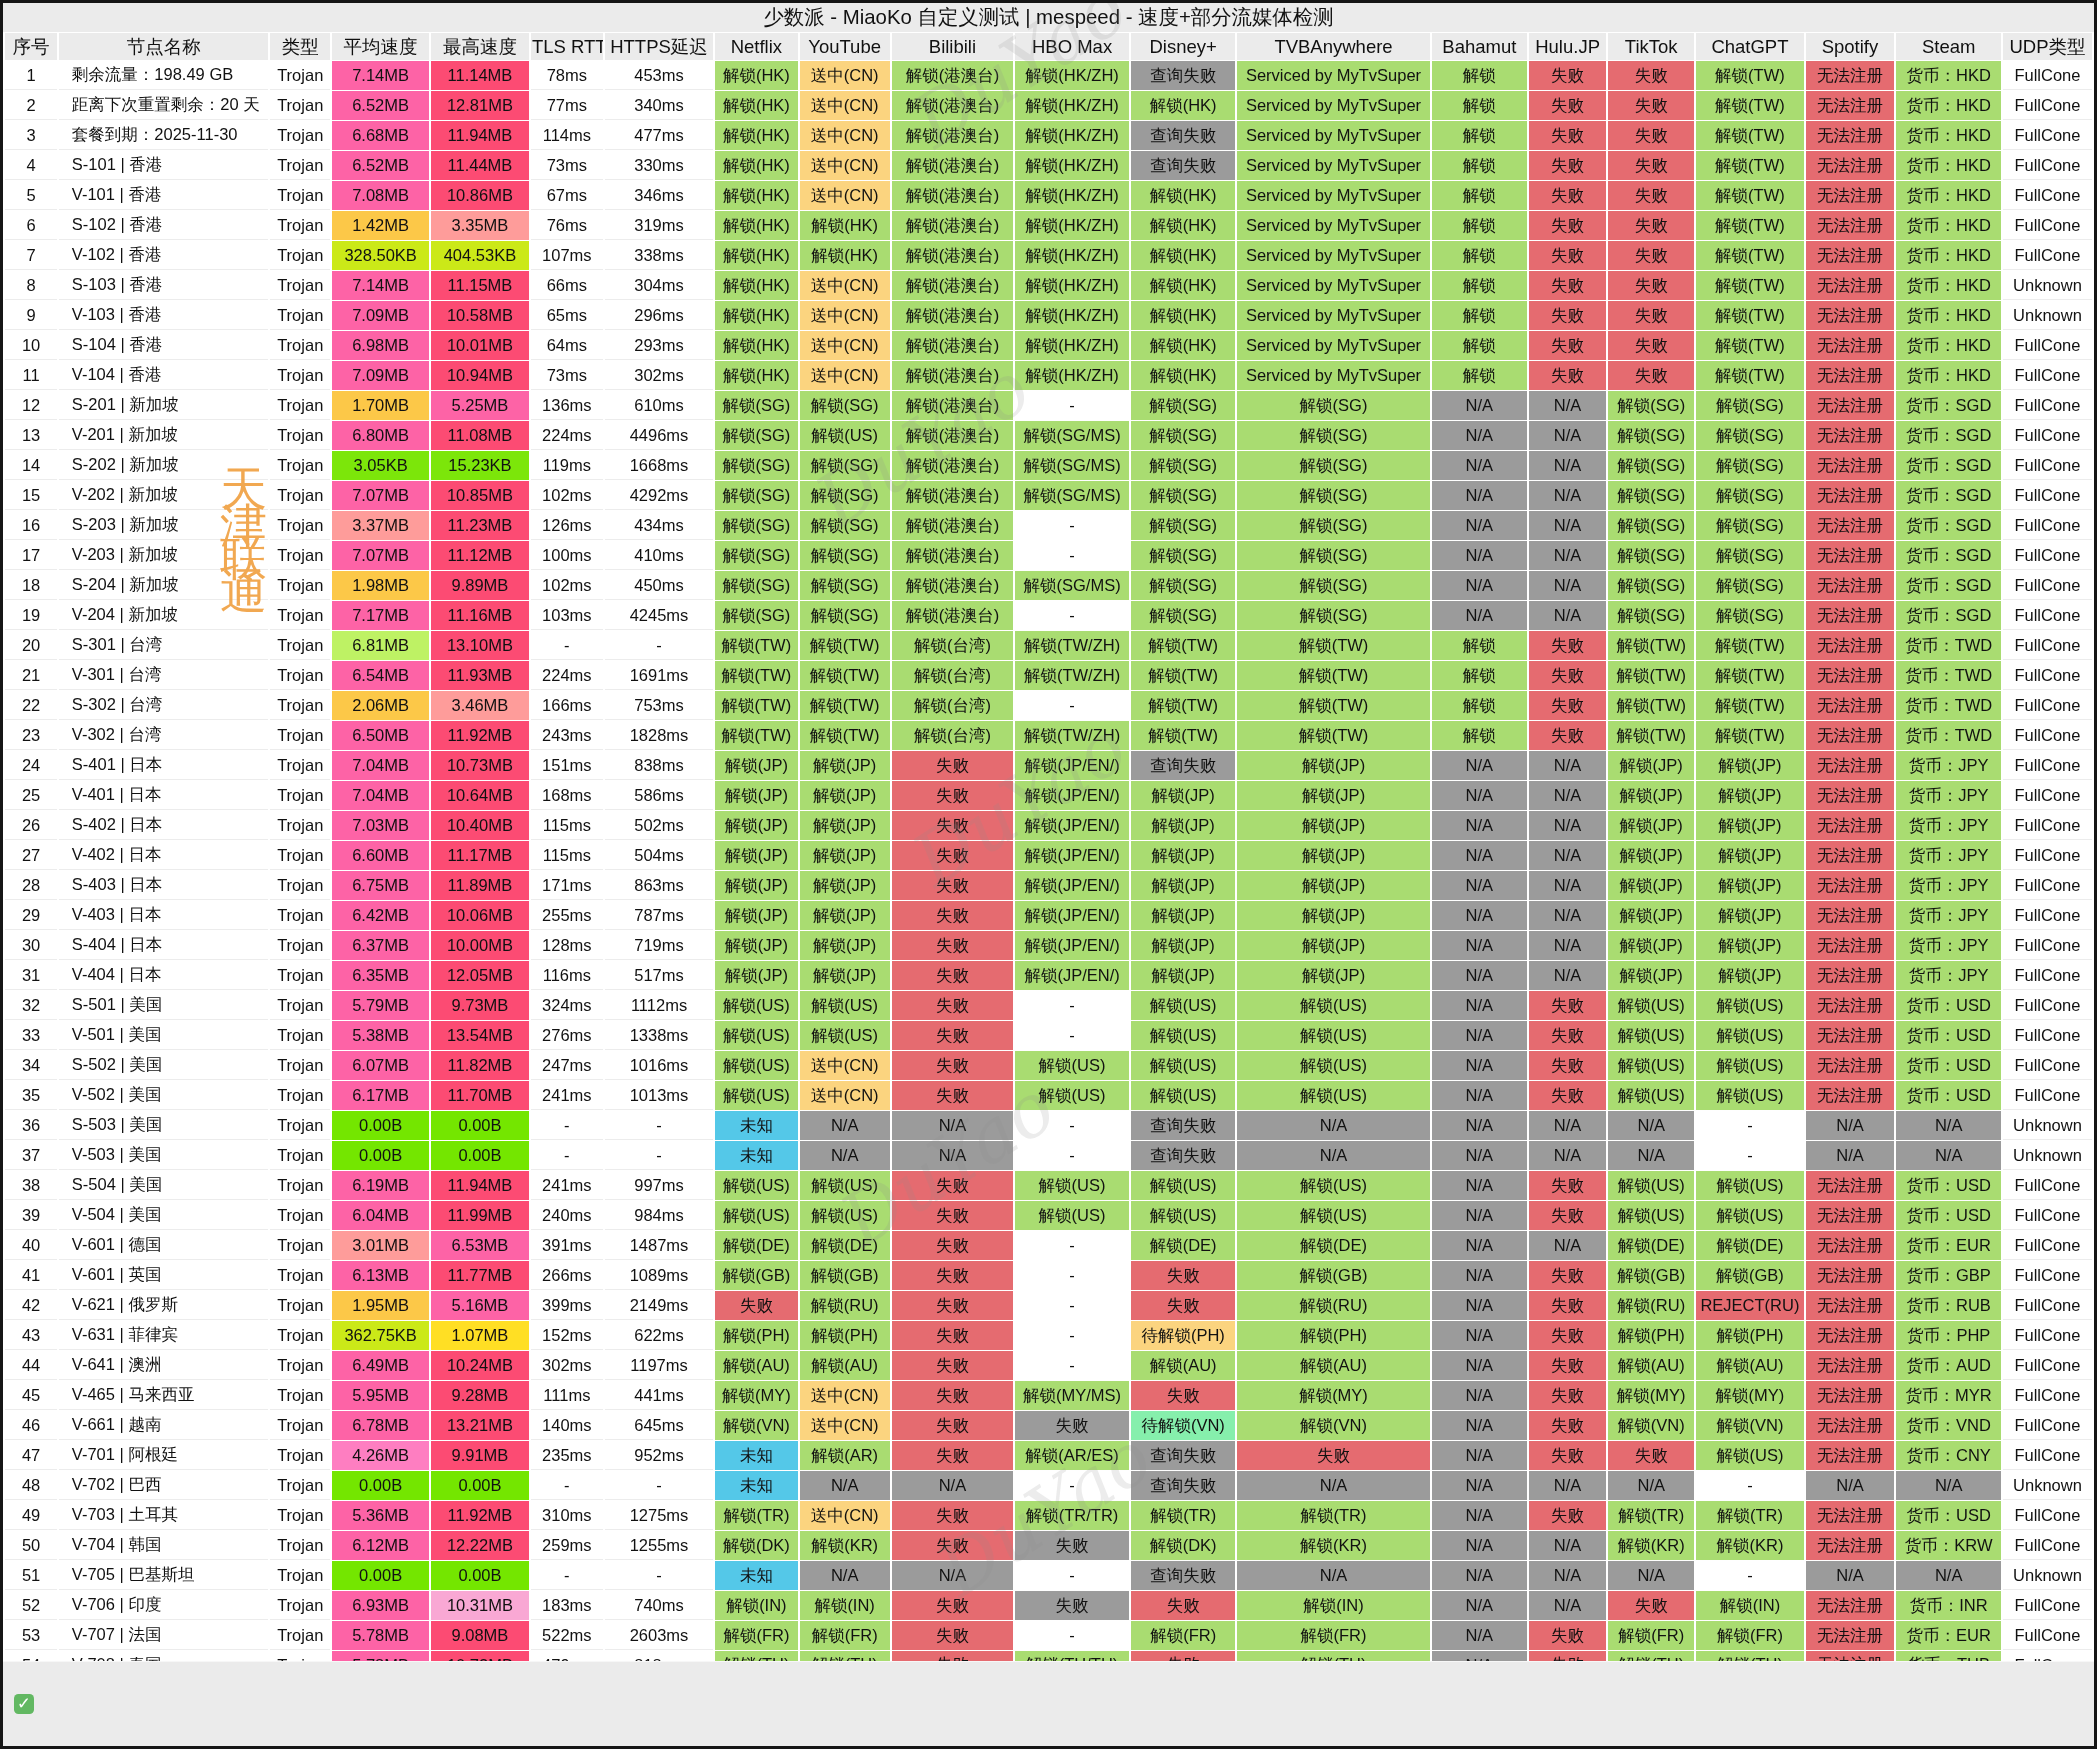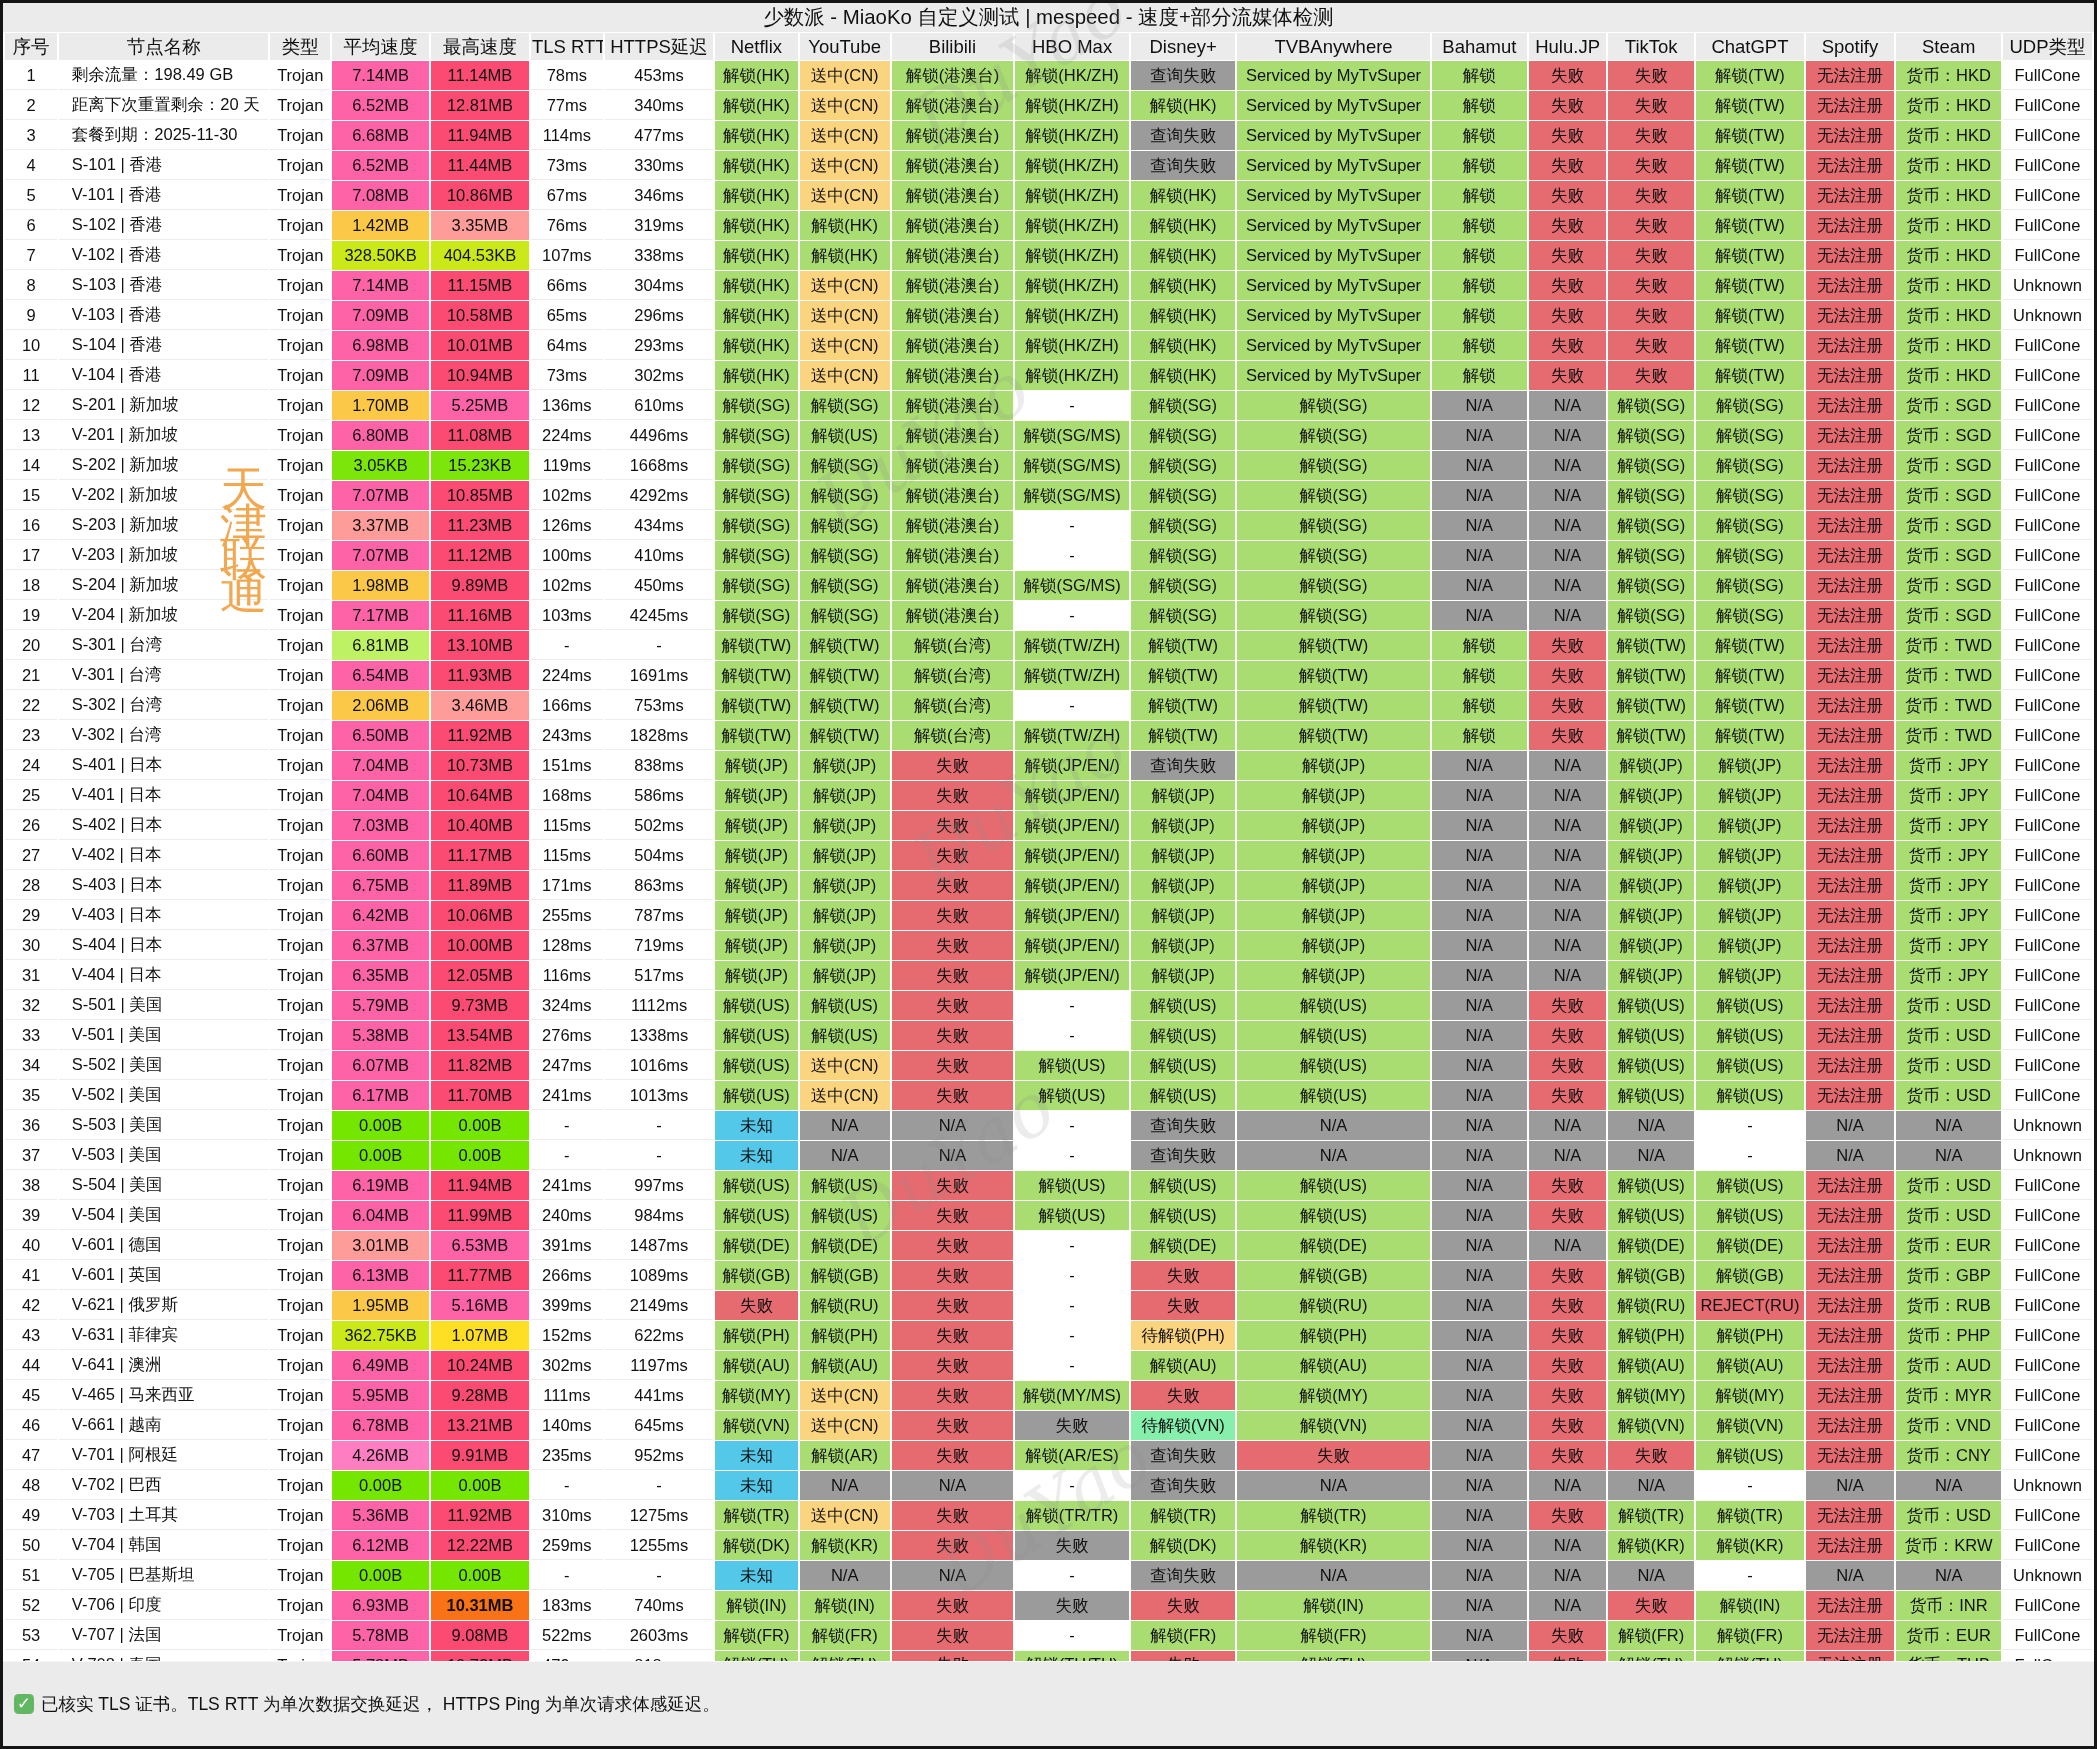--- a/index.html
+++ b/index.html
@@ -1215,21 +1215,21 @@
           <td style="background: rgb(255, 255, 255);">-</td>
           <td style="background: rgb(155, 155, 155);">N/A</td>
           <td style="background: rgb(155, 155, 155);">N/A</td>
           <td class="plain">Unknown</td>
         </tr>
         <tr>
           <td class="plain">52</td>
           <td class="plain name">V-706 | 印度</td>
           <td class="plain">Trojan</td>
           <td style="background: rgb(253, 99, 166);">6.93MB</td>
-          <td style="background: #f97316; font-weight: bold;">10.31MB</td>
+          <td style="background: #f9a8d4;">10.31MB</td>
           <td class="plain">183ms</td>
           <td class="plain">740ms</td>
           <td style="background: rgb(169, 220, 113);">解锁(IN)</td>
           <td style="background: rgb(169, 220, 113);">解锁(IN)</td>
           <td style="background: rgb(229, 107, 112);">失败</td>
           <td style="background: rgb(155, 155, 155);">失败</td>
           <td style="background: rgb(229, 107, 112);">失败</td>
           <td style="background: rgb(169, 220, 113);">解锁(IN)</td>
           <td style="background: rgb(155, 155, 155);">N/A</td>
           <td style="background: rgb(155, 155, 155);">N/A</td>
@@ -1285,21 +1285,20 @@
         </tr>
       </tbody>
   </table>
 </div>
 
 <div class="wm-vert">天津联通</div>
 
 <div id="footer">
   <div class="fline">
     <span class="checkbox">✓</span>
-    <span>已核实 TLS 证书。TLS RTT 为单次数据交换延迟， HTTPS Ping 为单次请求体感延迟。</span>
   </div>
 </div>
 
 <div class="wm-diag" style="left: 899px; top: 19.4px;">DuYao</div>
 <div class="wm-diag" style="left: 802px; top: 399px;">DuYao</div>
 <div class="wm-diag" style="left: 899px; top: 758px;">DuYao</div>
 <div class="wm-diag" style="left: 827px; top: 1118px;">DuYao</div>
 <div class="wm-diag" style="left: 924px; top: 1468px;">DuYao</div>
 
 

